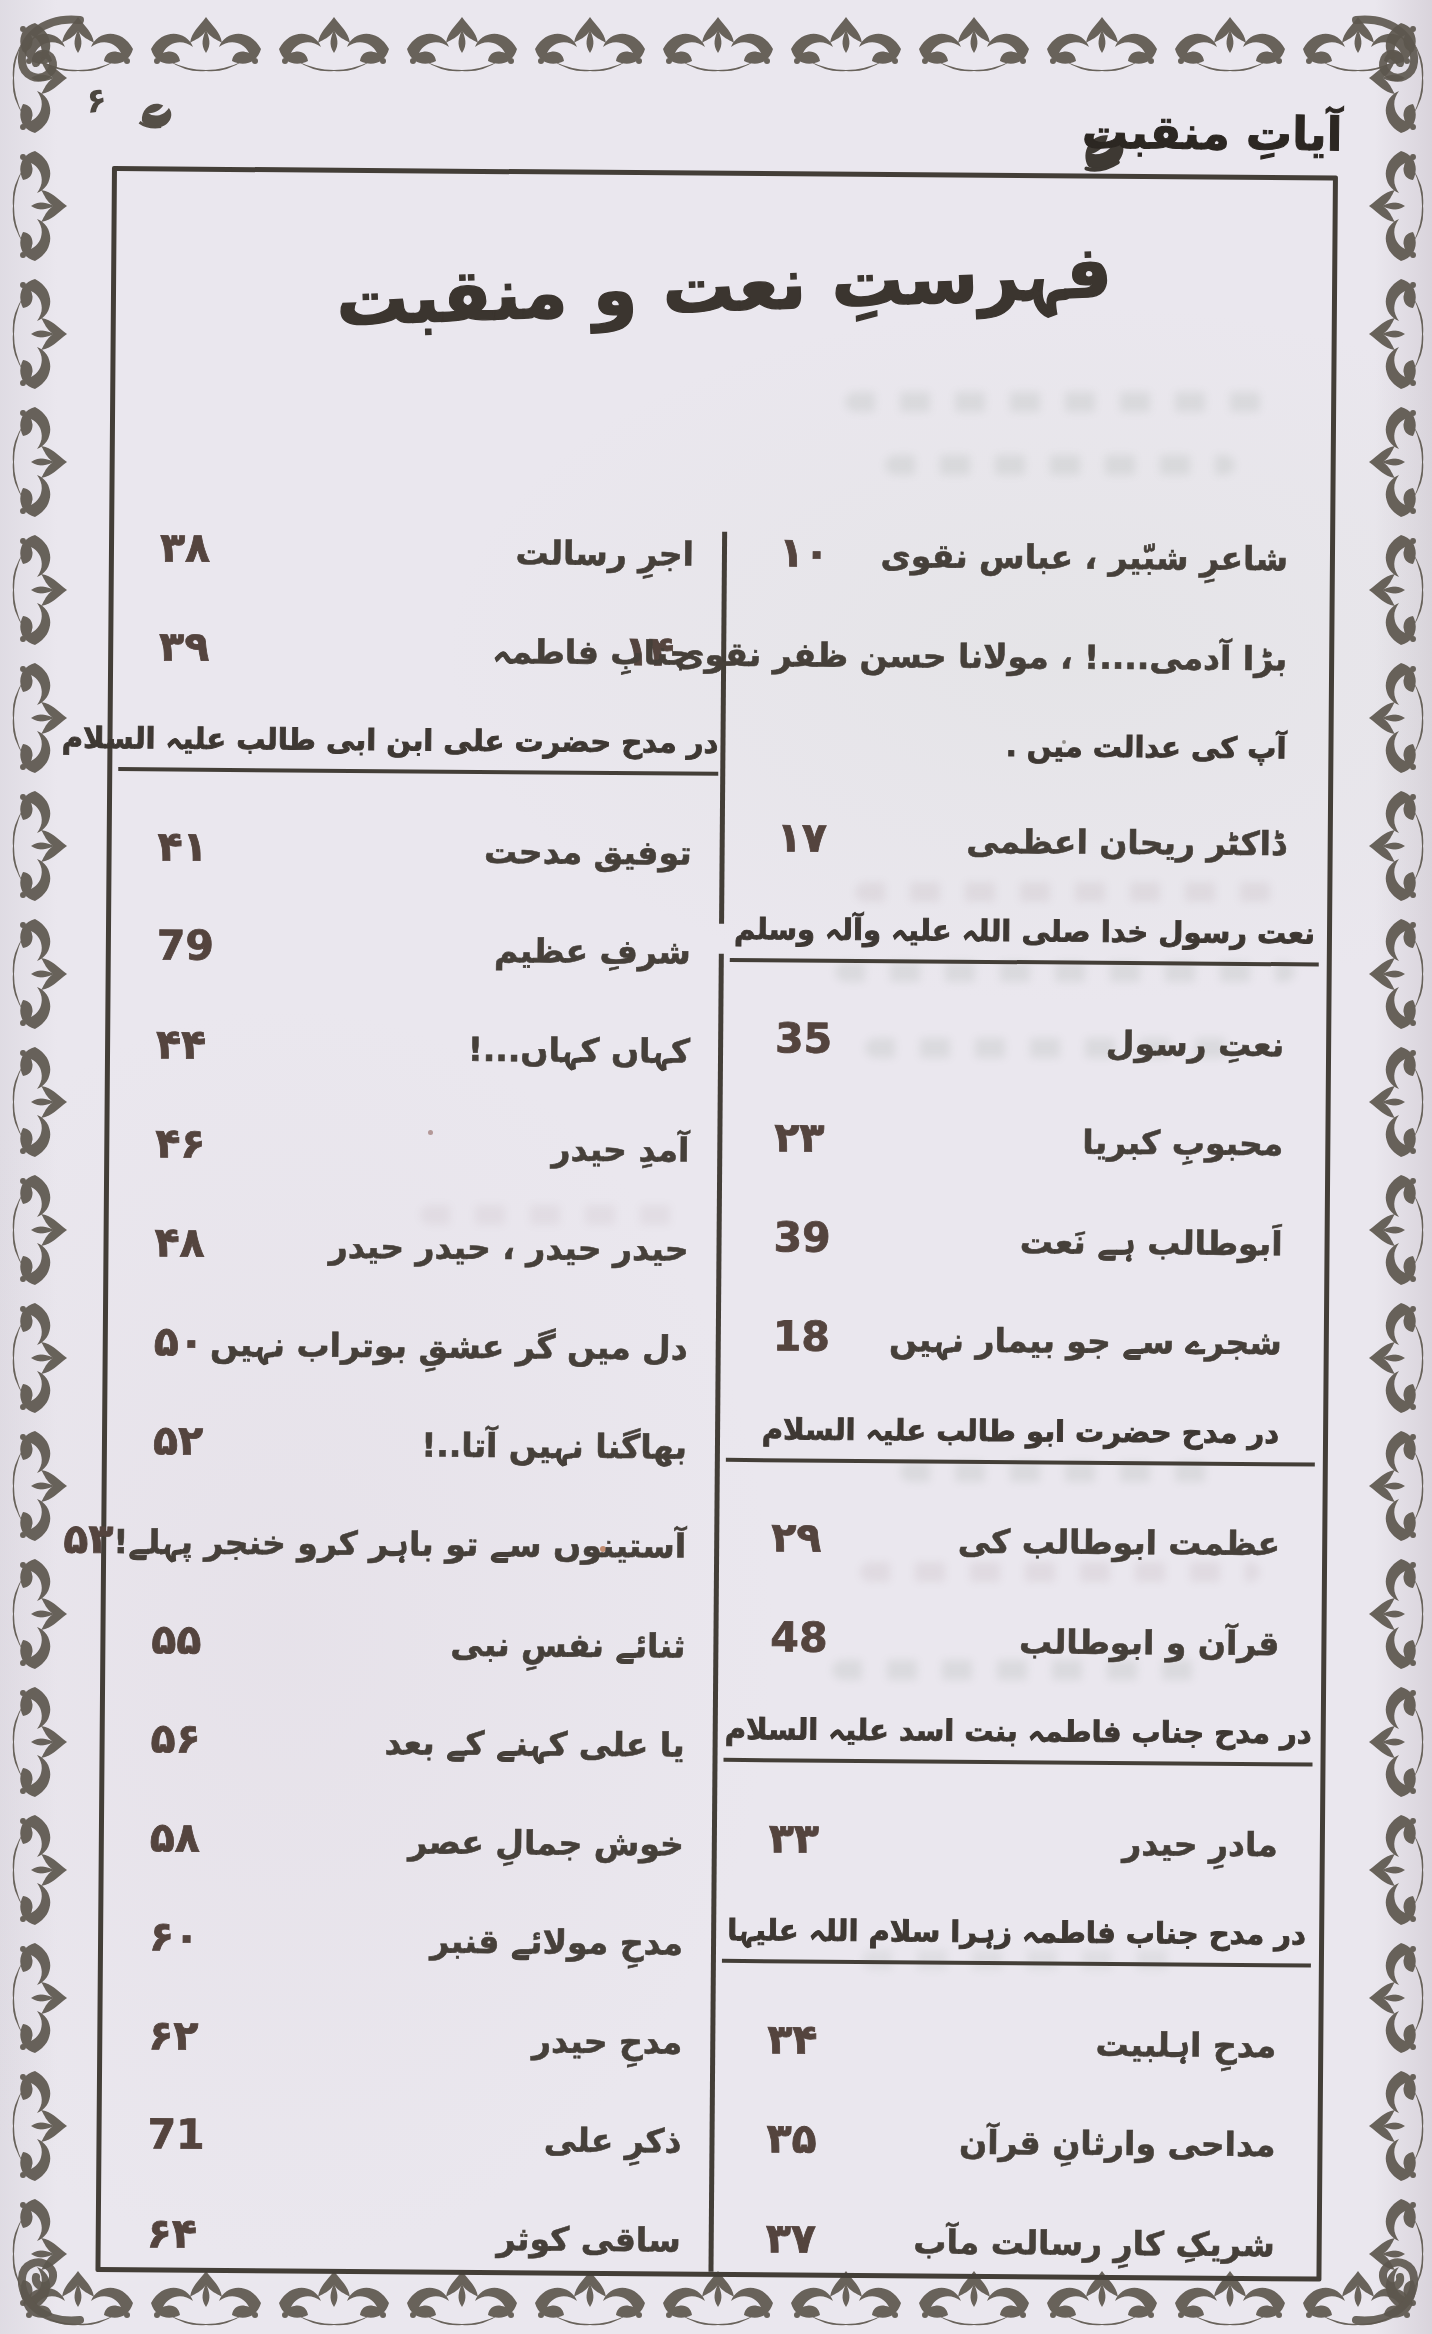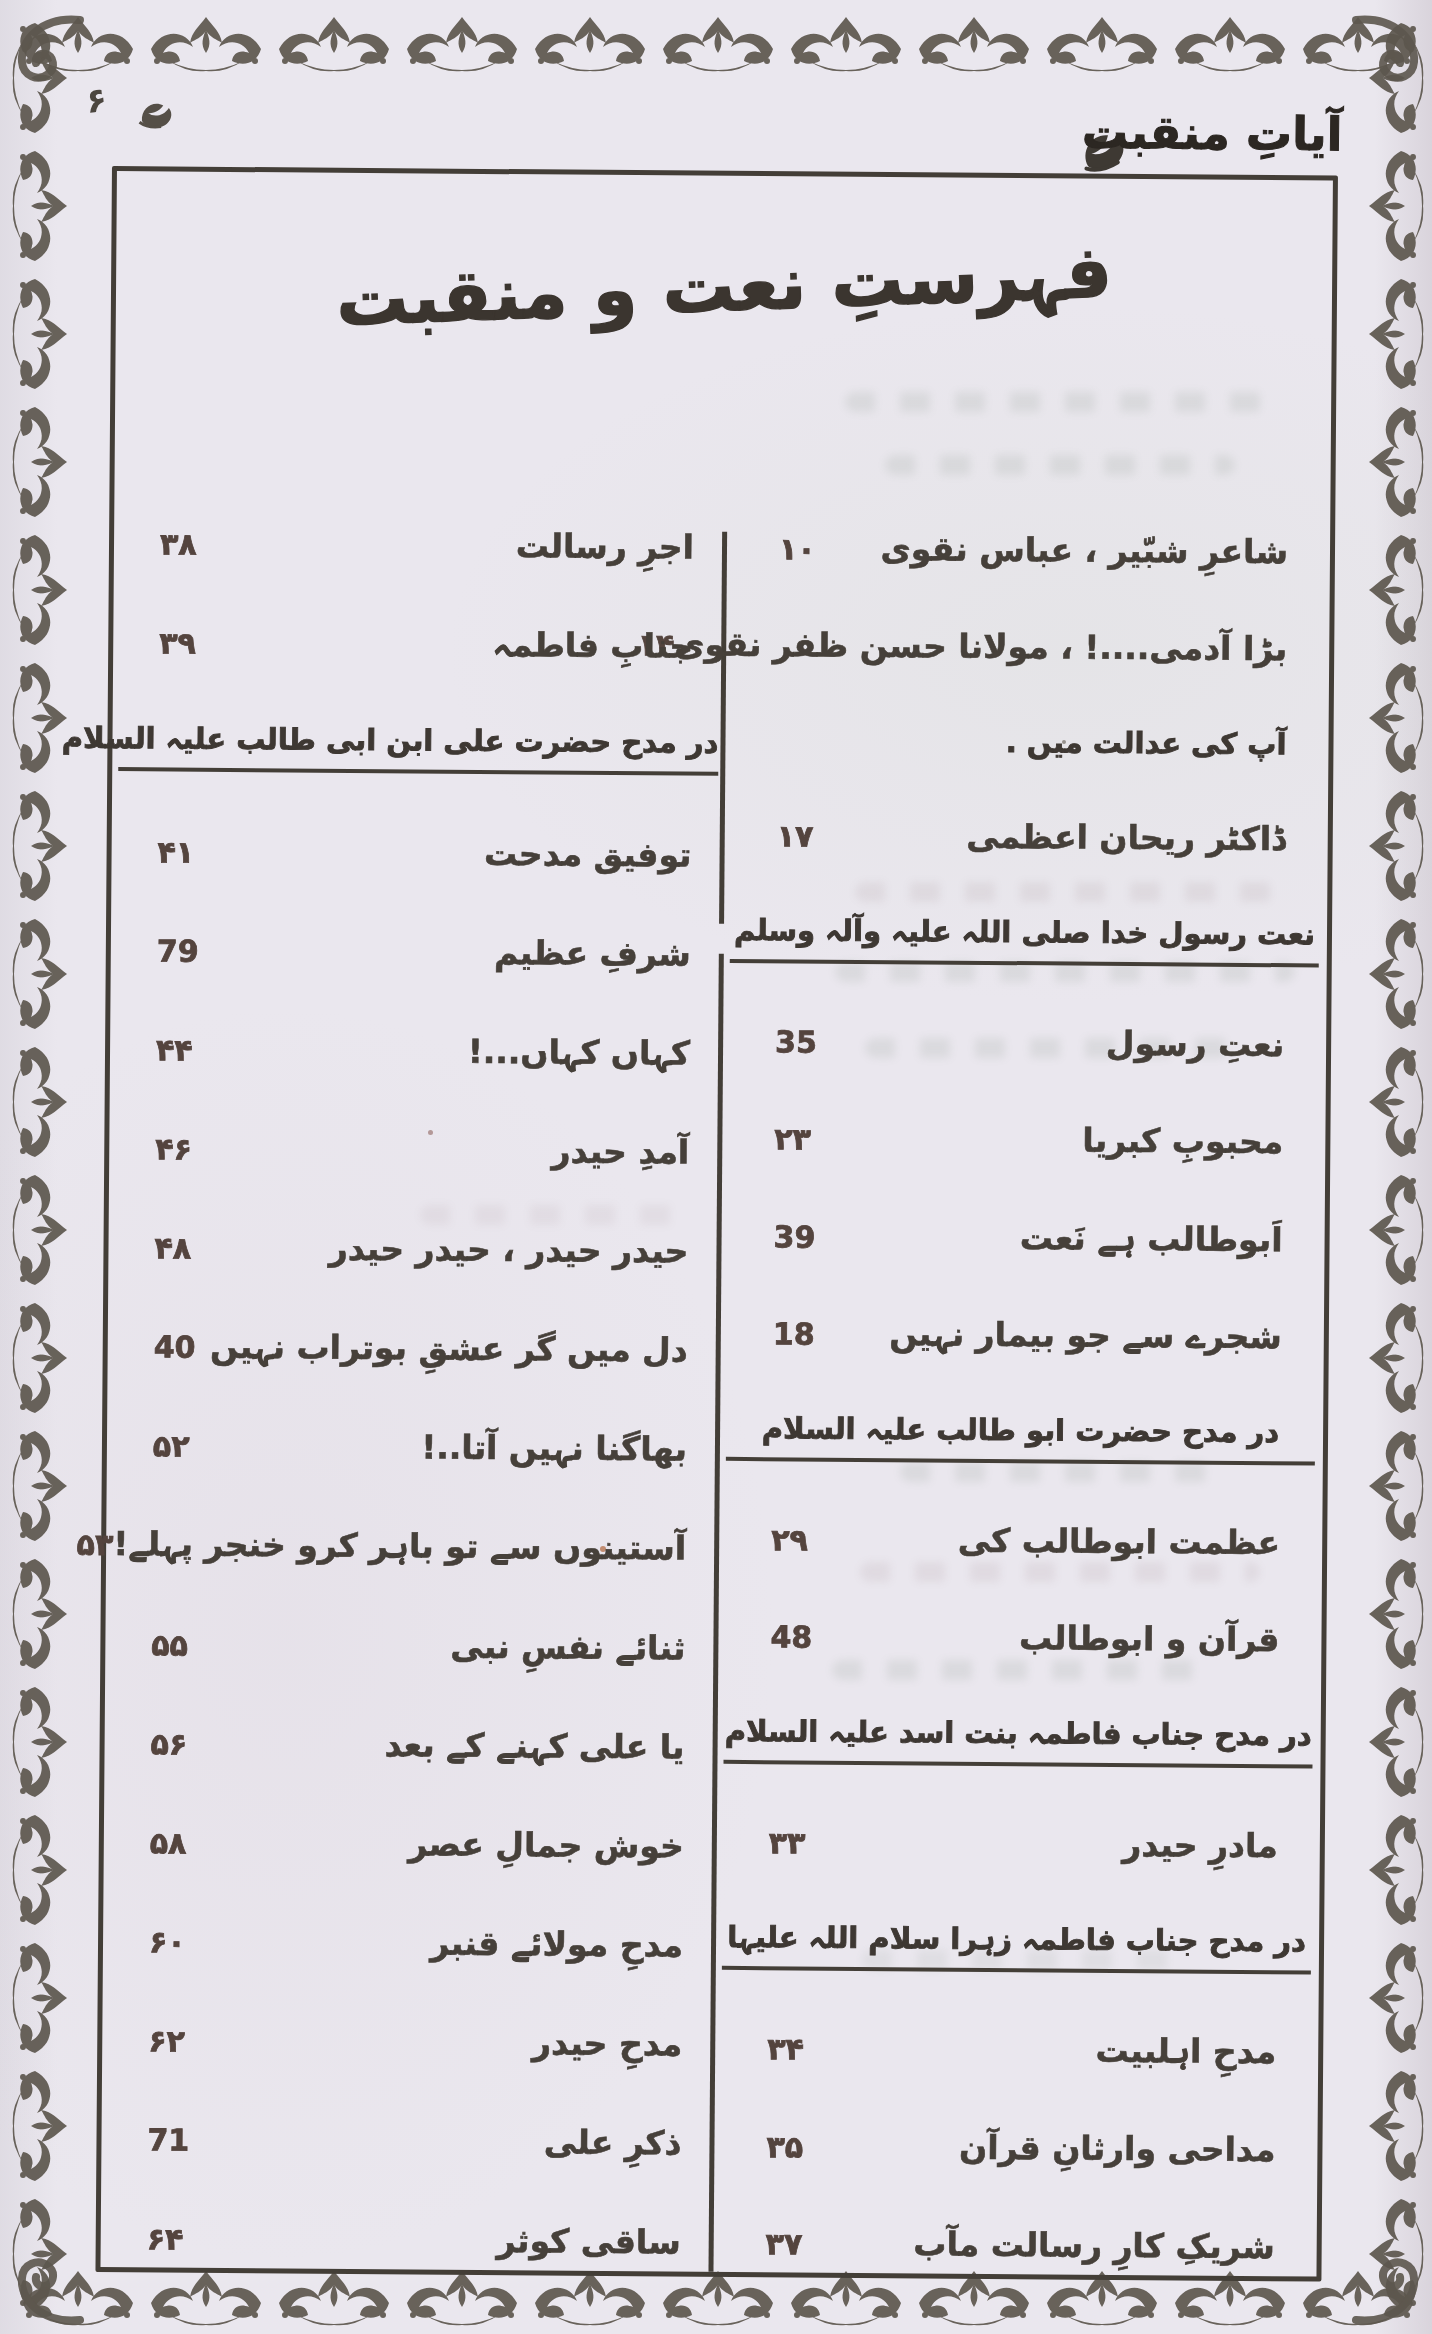--- a/index.html
+++ b/index.html
@@ -58,21 +58,21 @@
   .col{
     position:absolute;top:352px;bottom:10px;display:flex;flex-direction:column;
     justify-content:space-between;direction:rtl;
   }
   .col-right{left:619px;right:8px;}
   .col-left{left:6px;width:600px;}
   .row{display:flex;justify-content:space-between;align-items:baseline;}
   .col-right .row{padding:0 34px 0 46px;}
   .col-left .row{padding:0 26px 0 40px;}
   .row .t{font-size:33px;font-weight:700;white-space:nowrap;}
-  .row .n{font-size:30px;font-weight:700;color:var(--num-ink);text-align:right;-webkit-text-stroke:.8px var(--num-ink);}
+  .row .n{font-size:41px;font-weight:700;color:var(--num-ink);text-align:right;-webkit-text-stroke:.8px var(--num-ink);}
   .heading{width:100%;box-sizing:border-box;font-size:29px;font-weight:800;white-space:nowrap;}
   .heading.underlined{border-bottom:4px solid #433e37;padding-bottom:12px;text-align:center;}
   .heading.plain{text-align:right;padding-left:0;padding-right:34px;}
   .heading span{color:#3e3833;-webkit-text-stroke:.9px #3e3833;}
   
   .ghost{
     position:absolute;height:20px;border-radius:10px;
     background:repeating-linear-gradient(90deg, currentColor 0 30px, transparent 30px 55px);
     filter:blur(4px);opacity:.11;color:#5f7360;pointer-events:none;
   }
@@ -279,21 +279,21 @@
         <div class="row">
           <span class="t ink">آمدِ حیدر</span>
           <span class="n">۴۶</span>
         </div>
         <div class="row">
           <span class="t ink">حیدر حیدر ، حیدر حیدر</span>
           <span class="n">۴۸</span>
         </div>
         <div class="row">
           <span class="t ink">دل میں گر عشقِ بوتراب نہیں</span>
-          <span class="n">40</span>
+          <span class="n">۵۰</span>
         </div>
         <div class="row">
           <span class="t ink">بھاگنا نہیں آتا..!</span>
           <span class="n">۵۲</span>
         </div>
         <div class="row">
           <span class="t ink">آستینوں سے تو باہر کرو خنجر پہلے!</span>
           <span class="n">۵۳</span>
         </div>
         <div class="row">

